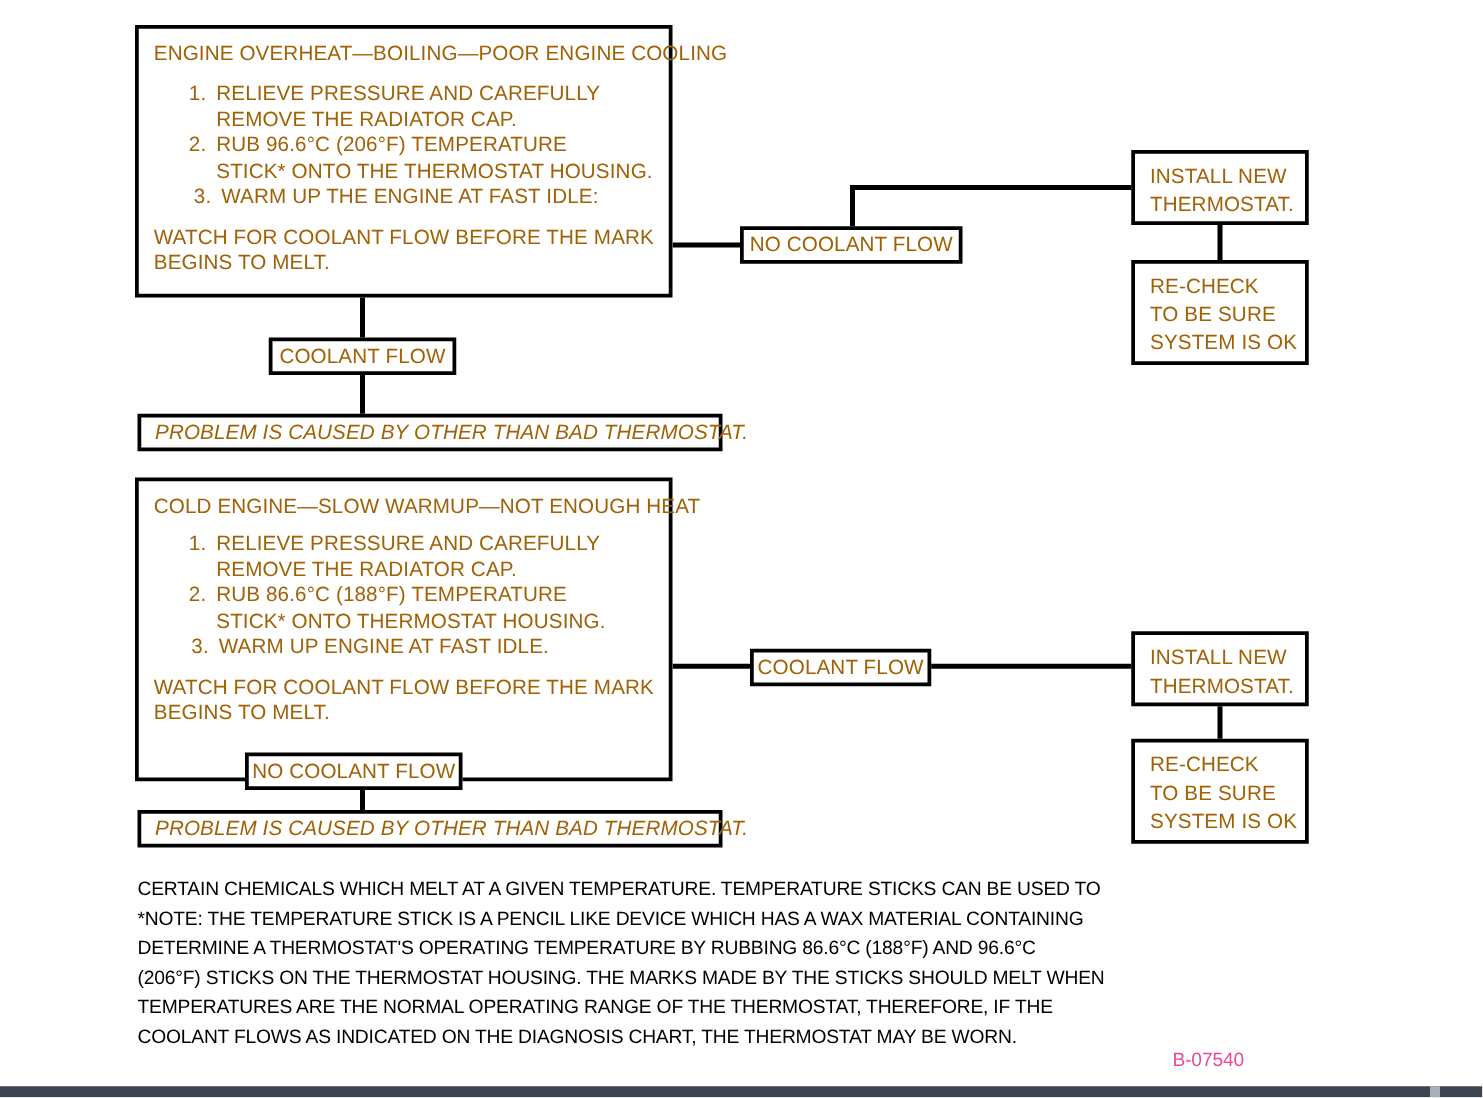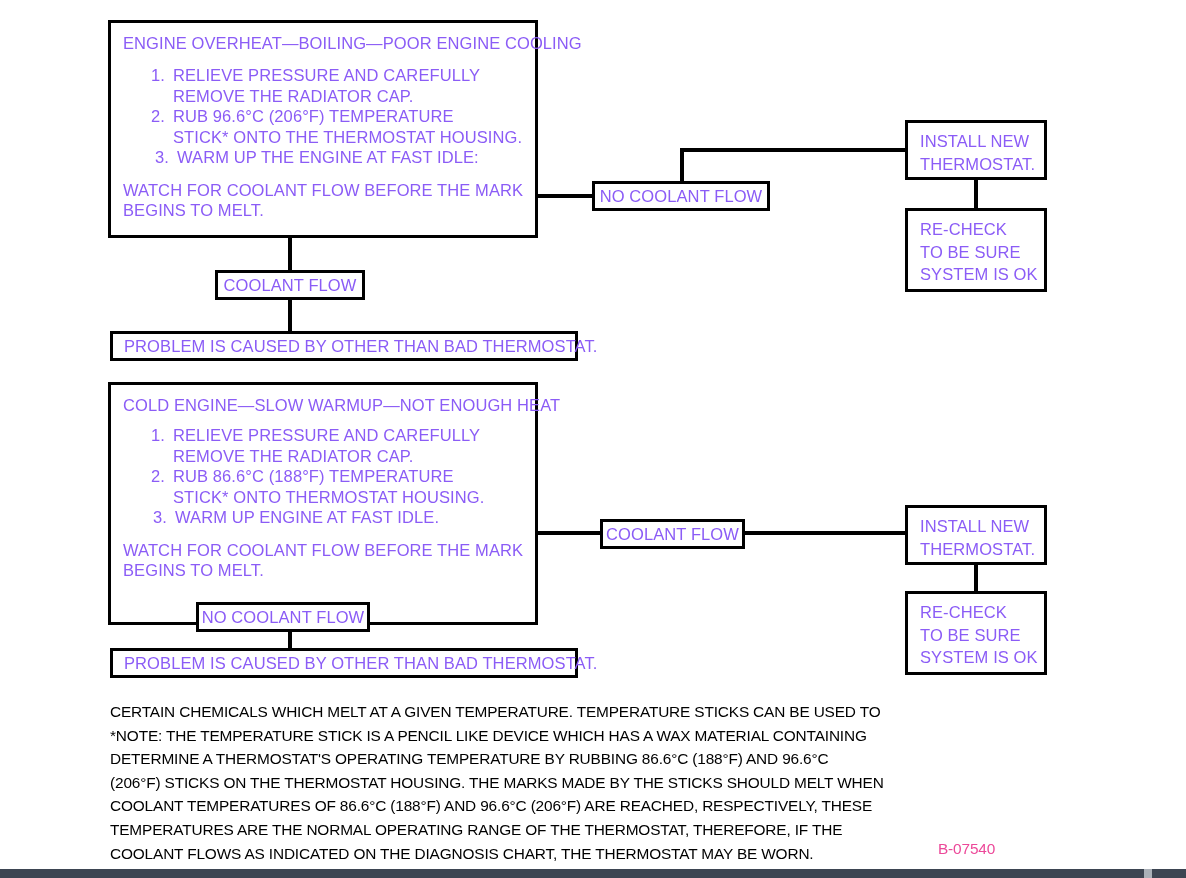--- a/index.html
+++ b/index.html
@@ -19,21 +19,21 @@
     background: #ffffff;
     overflow: hidden;
   }
 
   
   .box {
     position: absolute;
     box-sizing: border-box;
     border: 3px solid #000000;
     background: #ffffff;
-    color: #8b5cf6;
+    color: #a16207;
     font-family: "Liberation Sans", sans-serif;
     letter-spacing: .1px;
     z-index: 3;
   }
 
   
   .line {
     position: absolute;
     background: #000000;
     z-index: 1;
@@ -83,20 +83,21 @@
     font-size: 16.5px;
     line-height: 19px;
     white-space: nowrap;
   }
   .wide-box {
     display: flex;
     align-items: center;
     font-size: 16.5px;
     padding-left: 11px;
     white-space: nowrap;
+    font-style: italic;
   }
   .stack-box {
     padding: 7px 0 6px 12px;
     font-size: 16.5px;
     line-height: 22.5px;
   }
   .stack-box div { white-space: nowrap; }
 
   
   #note {
@@ -259,21 +260,20 @@
 
   <div class="box wide-box" style="left:110px; top:648px; width:468px; height:30px;">
     <span>PROBLEM IS CAUSED BY OTHER THAN BAD THERMOSTAT.</span>
   </div>
 
   <div id="note">
     <div>CERTAIN CHEMICALS WHICH MELT AT A GIVEN TEMPERATURE. TEMPERATURE STICKS CAN BE USED TO</div>
     <div>*NOTE: THE TEMPERATURE STICK IS A PENCIL LIKE DEVICE WHICH HAS A WAX MATERIAL CONTAINING</div>
     <div>DETERMINE A THERMOSTAT'S OPERATING TEMPERATURE BY RUBBING 86.6°C (188°F) AND 96.6°C</div>
     <div>(206°F) STICKS ON THE THERMOSTAT HOUSING. THE MARKS MADE BY THE STICKS SHOULD MELT WHEN</div>
-    <div>COOLANT TEMPERATURES OF 86.6°C (188°F) AND 96.6°C (206°F) ARE REACHED, RESPECTIVELY, THESE</div>
     <div>TEMPERATURES ARE THE NORMAL OPERATING RANGE OF THE THERMOSTAT, THEREFORE, IF THE</div>
     <div>COOLANT FLOWS AS INDICATED ON THE DIAGNOSIS CHART, THE THERMOSTAT MAY BE WORN.</div>
   </div>
 
   <div id="ref-code">B-07540</div>
 
   <div id="bottom-bar"></div>
   <div id="bottom-bar-notch"></div>
 
 </div>

